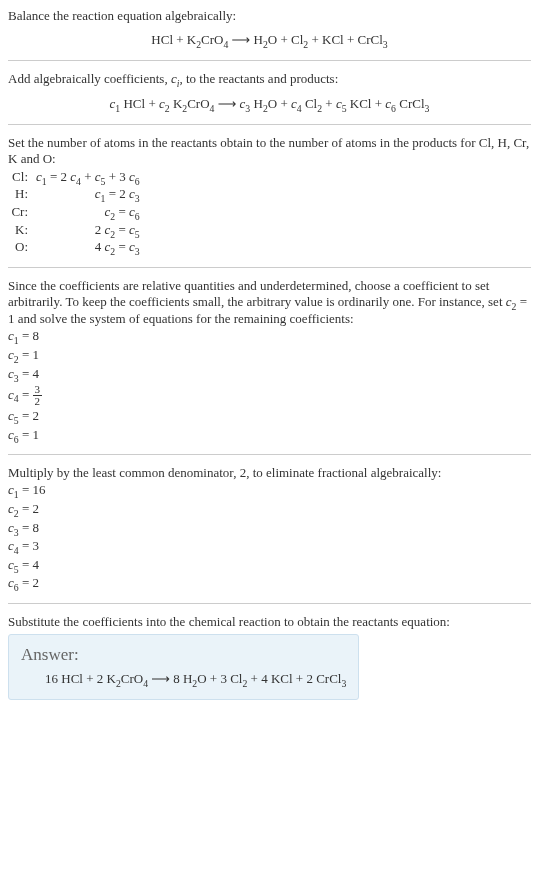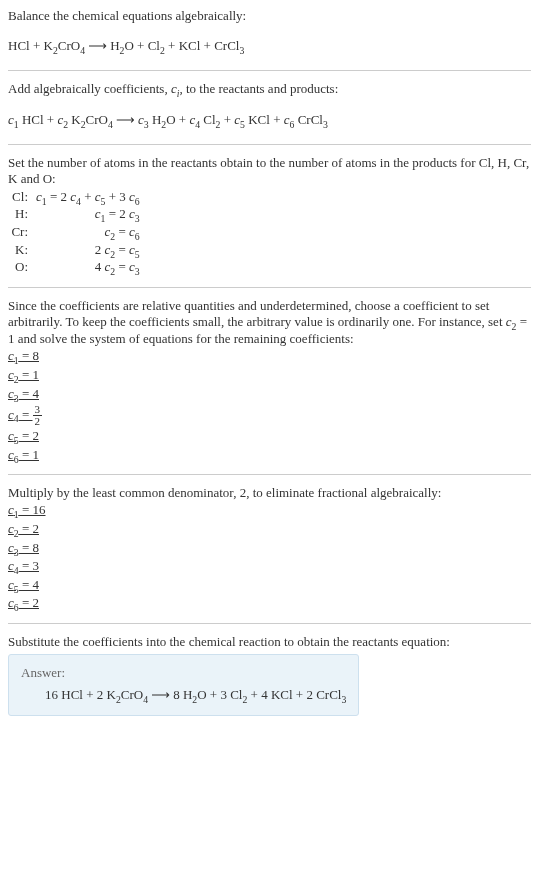--- a/index.html
+++ b/index.html
@@ -17,21 +17,22 @@
     }
     
     hr {
       border: none;
       border-top: 1px solid #ccc;
       margin: 10px 0;
     }
     
     .chem-equation {
       font-family: Georgia, serif;
-      margin: 14px 0;
+      margin: 8px 0;
+      text-align: center;
     }
     
     sub {
       font-size: 0.75em;
       vertical-align: sub;
     }
     
     .sub-i {
       font-style: italic;
       font-size: 0.75em;
@@ -56,21 +57,20 @@
       margin-top: 13px;
     }
     
     .atoms-eq {
       display: table-cell;
       text-align: right;
     }
     
     .coeff-line {
       margin: 1px 0;
-      text-decoration: underline;
     }
     
     .frac {
       display: inline-block;
       vertical-align: middle;
       text-align: center;
       font-size: 0.85em;
       line-height: 1;
     }
     
@@ -89,41 +89,41 @@
       background: #eaf3f9;
       border: 1px solid #cde0ee;
       border-radius: 3px;
       padding: 10px 12px;
       display: inline-block;
       margin-top: 4px;
     }
     
     .answer-label {
       color: #666;
-      font-size: 13px;
+      font-size: 17px;
       margin-bottom: 6px;
     }
     
     .answer-content {
       padding-left: 24px;
     }
     
     .arrow {
       font-family: Arial, sans-serif;
     }
     
     .italic {
       font-style: italic;
     }
   </style>
 </head>
 <body>
 
 <div class="section">
-  <div>Balance the chemical equations algebraically:</div>
+  <div>Balance the reaction equation algebraically:</div>
   <div class="chem-equation">
     HCl + K<sub>2</sub>CrO<sub>4</sub> <span class="arrow">⟶</span> H<sub>2</sub>O + Cl<sub>2</sub> + KCl + CrCl<sub>3</sub>
   </div>
 </div>
 
 <hr>
 
 <div class="section">
   <div>
     <span>Add algebraically coefficients, </span><span class="italic">c</span><span class="sub-i">i</span><span>, to the reactants and products:</span>

